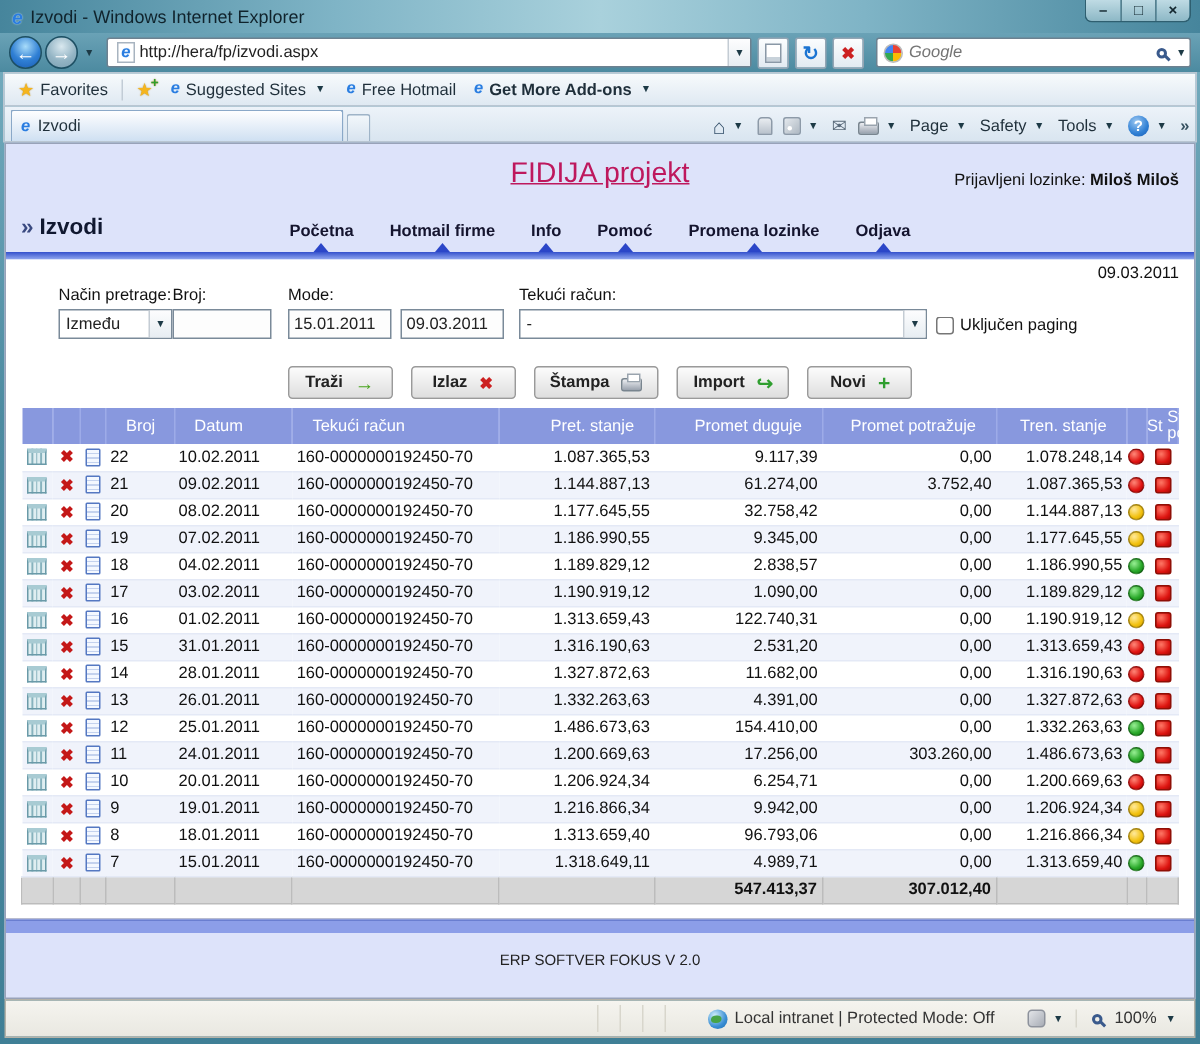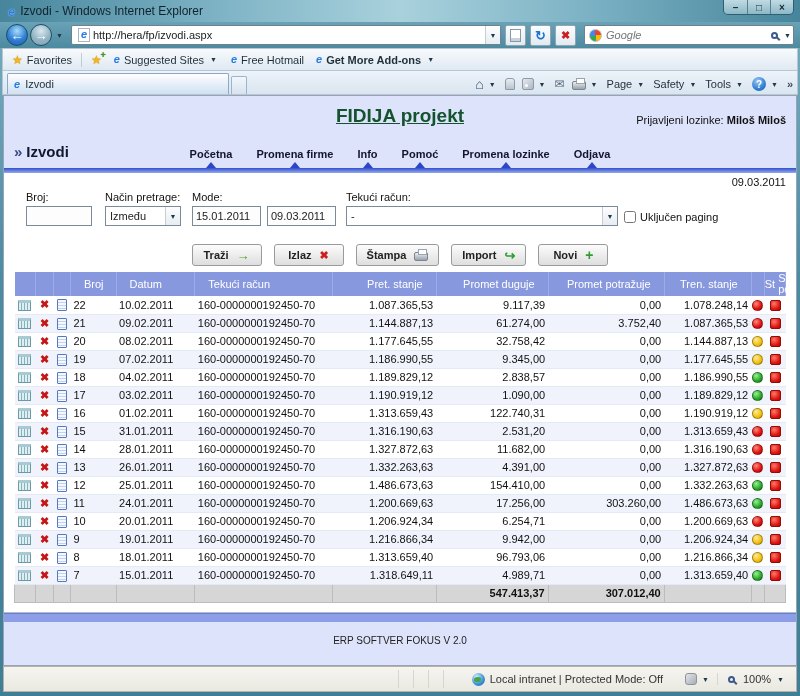--- a/index.html
+++ b/index.html
@@ -80,21 +80,21 @@
             background:linear-gradient(#eceef2,#9aa2ae); border:1px solid #79858f; border-radius:2px; margin-top:3px; }
   .printer::before{ content:""; position:absolute; left:3px; top:-4px; width:7px; height:4px; background:#fff; border:1px solid #9aa4ae; }
   .help{ width:14px; height:14px; border-radius:50%; background:radial-gradient(circle at 40% 30%,#9cc8f2,#2f7fd4 60%,#1a5cb2);
          color:#fff; font-size:10px; font-weight:bold; display:flex; align-items:center; justify-content:center; }
   .chev{ color:#35505f; font-size:11px; font-weight:bold; }
 
   
   .viewport{ height:571px; margin:0 3px; background:#dde3fa; border:1px solid #98a2b8; overflow:hidden;
              display:flex; flex-direction:column; }
   .pagehead{ height:72px; position:relative; }
-  .pagetitle{ text-align:center; padding-top:9px; font-size:19px; font-weight:bold; text-decoration:underline; color:#14532d; }
+  .pagetitle{ text-align:center; padding-top:9px; font-size:19px; font-weight:normal; text-decoration:underline; color:#be185d; }
   .userinfo{ position:absolute; right:10px; top:18px; font-size:11px; color:#111; }
   .crumb{ position:absolute; left:10px; bottom:8px; font-size:15px; font-weight:bold; color:#101830; }
   .crumb .mark{ color:#3a4a80; margin-right:4px; }
   .menu{ position:absolute; left:0; right:0; bottom:0; display:flex; justify-content:center; gap:24px; }
   .menuitem{ display:flex; flex-direction:column; align-items:center; gap:2px; }
   .menuitem .lbl{ font-size:11px; font-weight:bold; color:#14142e; }
   .tri{ width:0; height:0; border-left:5px solid transparent; border-right:5px solid transparent;
         border-bottom:6px solid #2b46c8; }
   .divider{ height:5px; background:linear-gradient(180deg,#3350cc,#93a9f0); }
 
@@ -282,21 +282,21 @@
         <span class="mark">»</span><span>Izvodi</span>
       </div>
       <div class="menu">
 
           <div class="menuitem">
             <span class="lbl">Početna</span>
             <span class="tri"></span>
           </div>
 
           <div class="menuitem">
-            <span class="lbl">Promena firme</span>
+            <span class="lbl">Hotmail firme</span>
             <span class="tri"></span>
           </div>
 
           <div class="menuitem">
             <span class="lbl">Info</span>
             <span class="tri"></span>
           </div>
 
           <div class="menuitem">
             <span class="lbl">Pomoć</span>
@@ -315,32 +315,32 @@
 
       </div>
     </div>
 
     <div class="divider"></div>
 
     <div class="panel">
       <div class="paneldate">09.03.2011</div>
 
       <div class="filters">
-        <div class="fgroup" style="width:66px;">
-          <span class="flabel">Broj:</span>
-          <input class="tinput" style="width: 66px;">
-        </div>
         <div class="fgroup" style="width:76px; margin-left:13px;">
           <span class="flabel">Način pretrage:</span>
           <div class="sel">
             <span class="val">Između</span>
             <span class="ddbox">
                 <span class="dd">▼</span>
               </span>
           </div>
+        </div>
+        <div class="fgroup" style="width:66px;">
+          <span class="flabel">Broj:</span>
+          <input class="tinput" style="width: 66px;">
         </div>
         <div class="fgroup" style="margin-left:11px;">
           <span class="flabel">Mode:</span>
           <div style="display:flex; gap:6px;">
             <input class="tinput" style="width: 69px;" value="15.01.2011">
             <input class="tinput" style="width: 69px;" value="09.03.2011">
           </div>
         </div>
         <div class="fgroup" style="width:272px; margin-left:10px;">
           <span class="flabel">Tekući račun:</span>

